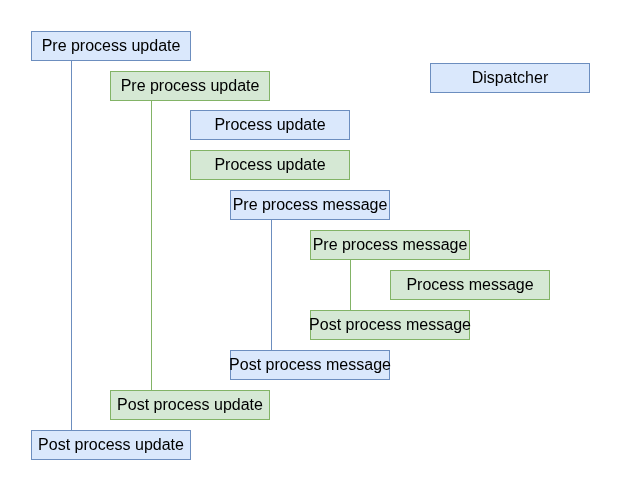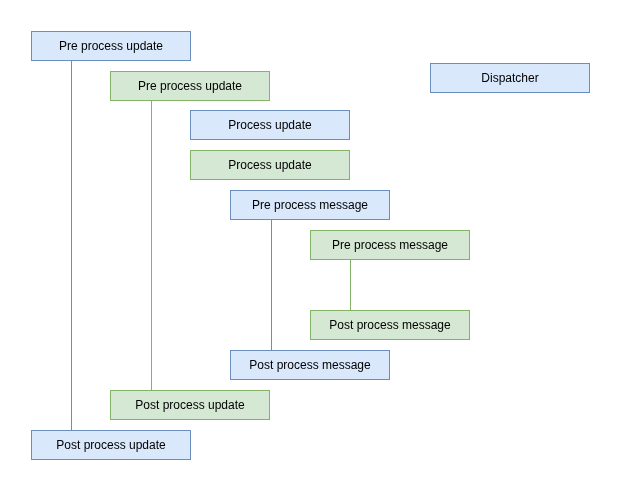--- a/index.html
+++ b/index.html
@@ -8,21 +8,21 @@
     background: #ffffff;
     width: 621px;
     height: 491px;
     overflow: hidden;
   }
   .canvas {
     position: relative;
     width: 621px;
     height: 491px;
     font-family: "Liberation Sans", sans-serif;
-    font-size: 12px;
+    font-size: 16px;
     color: var(--text-color, #000000);
     background: var(--bg-color, #ffffff);
   }
   .node {
     position: absolute;
     width: 160px;
     height: 30px;
     box-sizing: border-box;
     border: 1px solid;
     display: flex;
@@ -56,20 +56,21 @@
   <div class="connector router" style="left:151px; top:101px; height:289px;"></div>
   <div class="connector dispatcher" style="left:271px; top:220px; height:130px;"></div>
   <div class="connector router" style="left:350px; top:260px; height:50px;"></div>
 
   <div class="node dispatcher" style="left:31px;  top:31px;">Pre process update</div>
   <div class="node router" style="left:110px; top:71px;">Pre process update</div>
   <div class="node dispatcher" style="left:190px; top:110px;">Process update</div>
   <div class="node router" style="left:190px; top:150px;">Process update</div>
   <div class="node dispatcher" style="left:230px; top:190px;">Pre process message</div>
   <div class="node router" style="left:310px; top:230px;">Pre process message</div>
+  <div class="node router" style="left:390px; top:270px;">Process message</div>
   <div class="node router" style="left:310px; top:310px;">Post process message</div>
   <div class="node dispatcher" style="left:230px; top:350px;">Post process message</div>
   <div class="node router" style="left:110px; top:390px;">Post process update</div>
   <div class="node dispatcher" style="left:31px;  top:430px;">Post process update</div>
 
   <div class="node dispatcher" style="left:430px; top:31px;margin-top:32px;">Dispatcher</div>
 
 </div>
 
 </body></html>

